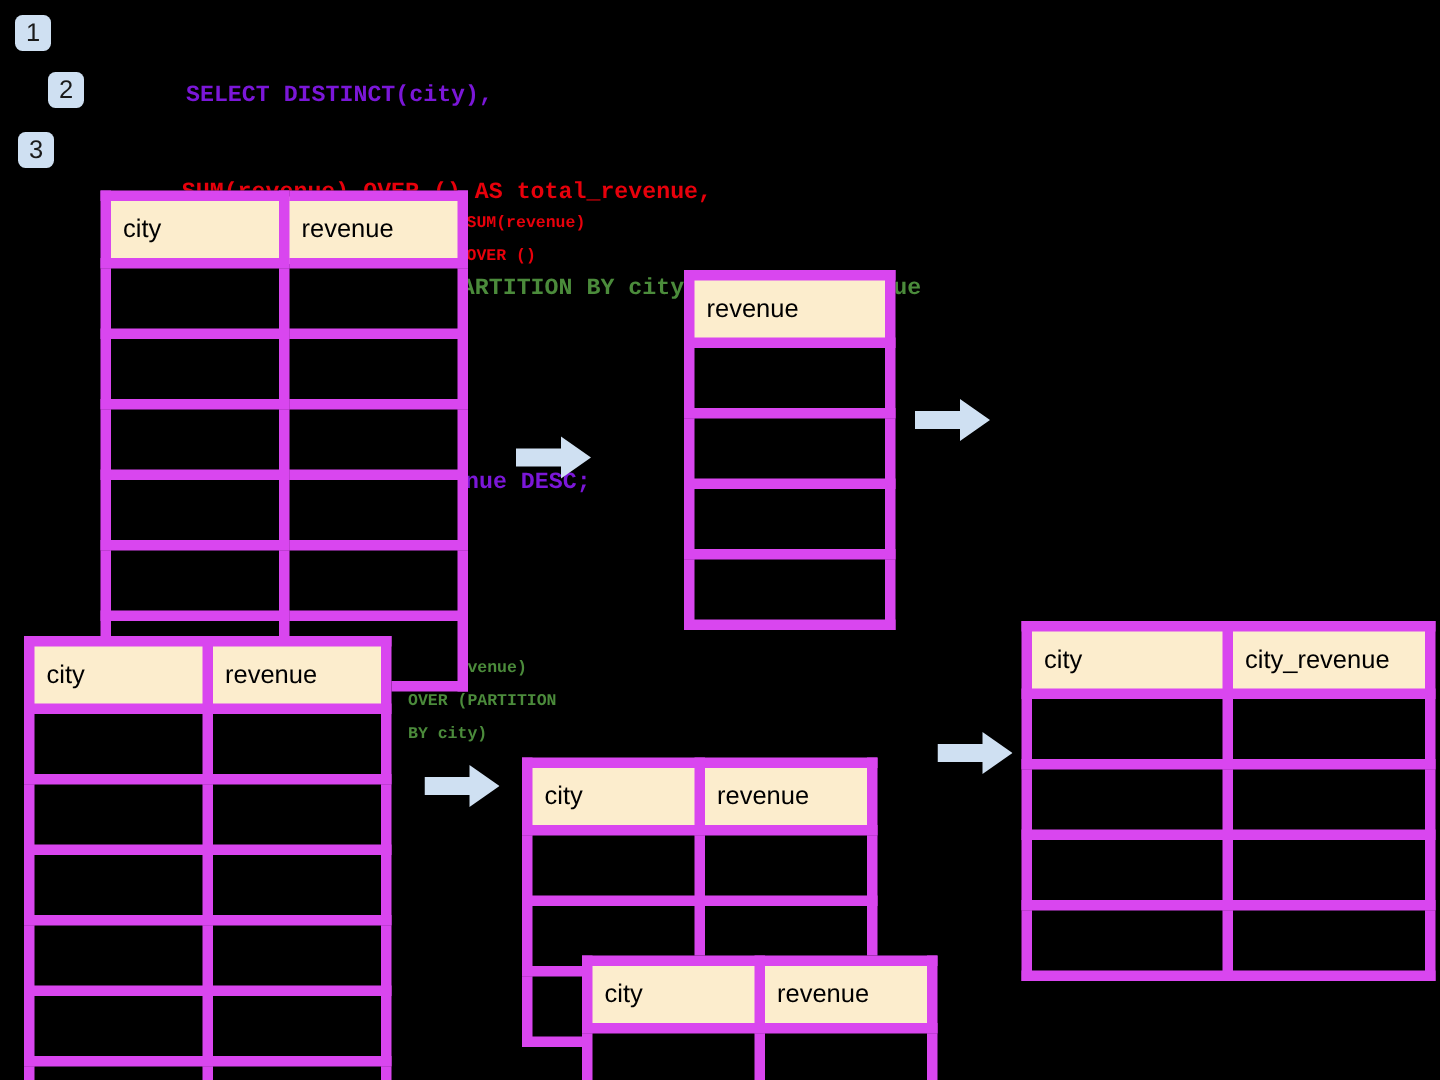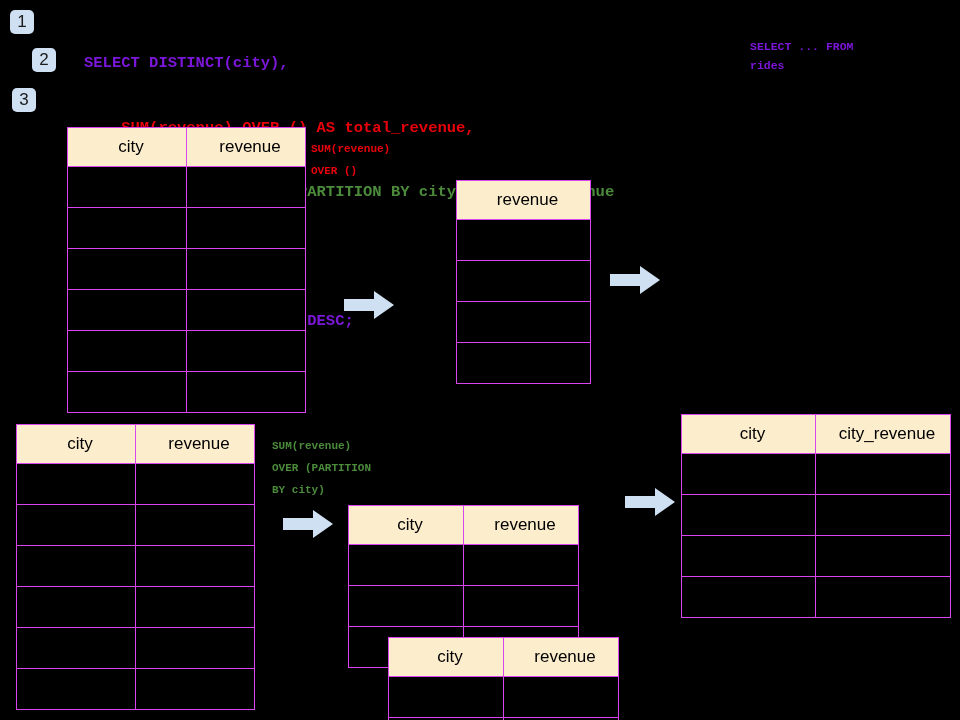--- a/index.html
+++ b/index.html
@@ -34,21 +34,21 @@
   .sql-block {
     position: absolute;
     font-family: "Liberation Mono", "DejaVu Sans Mono", monospace;
     font-size: 15.5px;
     font-weight: bold;
     line-height: 21.5px;
     white-space: pre;
     letter-spacing: 0px;
   }
   .sql-line { white-space: pre; }
-  .c-purple { color: #7b17d8; }
+  .c-purple { color: #7b17d8; margin-left: 40px; }
   .c-red    { color: #e8000b; }
   .c-green  { color: #4b8b3b; }
 
   .sql-note {
     position: absolute;
     font-family: "Liberation Mono", "DejaVu Sans Mono", monospace;
     font-size: 11.5px;
     font-weight: bold;
     line-height: 19px;
     white-space: pre;
@@ -68,25 +68,25 @@
   .annot.green { color: #4b8b3b; }
 
   
   .tbl {
     position: absolute;
     border-collapse: collapse;
     table-layout: fixed;
     background: #000000;
   }
   .tbl th, .tbl td {
-    border: 1px solid #d946ef;
+    border: 7px solid #d946ef;
     padding: 0;
     margin: 0;
     font-weight: normal;
-    text-align: center;
+    text-align: left;
     vertical-align: middle;
   }
   .tbl th {
     background: #fcedcd;
     color: #000000;
     font-family: "Liberation Sans", sans-serif;
     font-size: 17px;
     padding: 6px 0 6px 8px;
     height: 26px;
   }
@@ -110,22 +110,20 @@
   <div class="badge" style="left:12px; top:88px;">3</div>
 
   <div class="sql-block" style="left:84px; top:10px;">
     <div class="sql-line c-purple">SELECT DISTINCT(city),</div>
     <div class="sql-line c-red">    SUM(revenue) OVER () AS total_revenue,</div>
     <div class="sql-line c-green">    SUM(revenue) OVER (PARTITION BY city) as city_revenue</div>
     <div class="sql-line c-purple">  FROM rides</div>
     <div class="sql-line c-purple">  ORDER by city_revenue DESC;</div>
   </div>
 
-  <div class="sql-note" style="left:750px; top:37px;">SELECT ... FROM
-rides</div>
 
   <div class="annot red" style="left:311px; top:138px;">SUM(revenue)
 OVER ()</div>
 
   <div class="annot green" style="left:272px; top:435px;">SUM(revenue)
 OVER (PARTITION
 BY city)</div>
 
   <table class="tbl" style="left:67px; top:127px; width:238px;">
     <colgroup>

